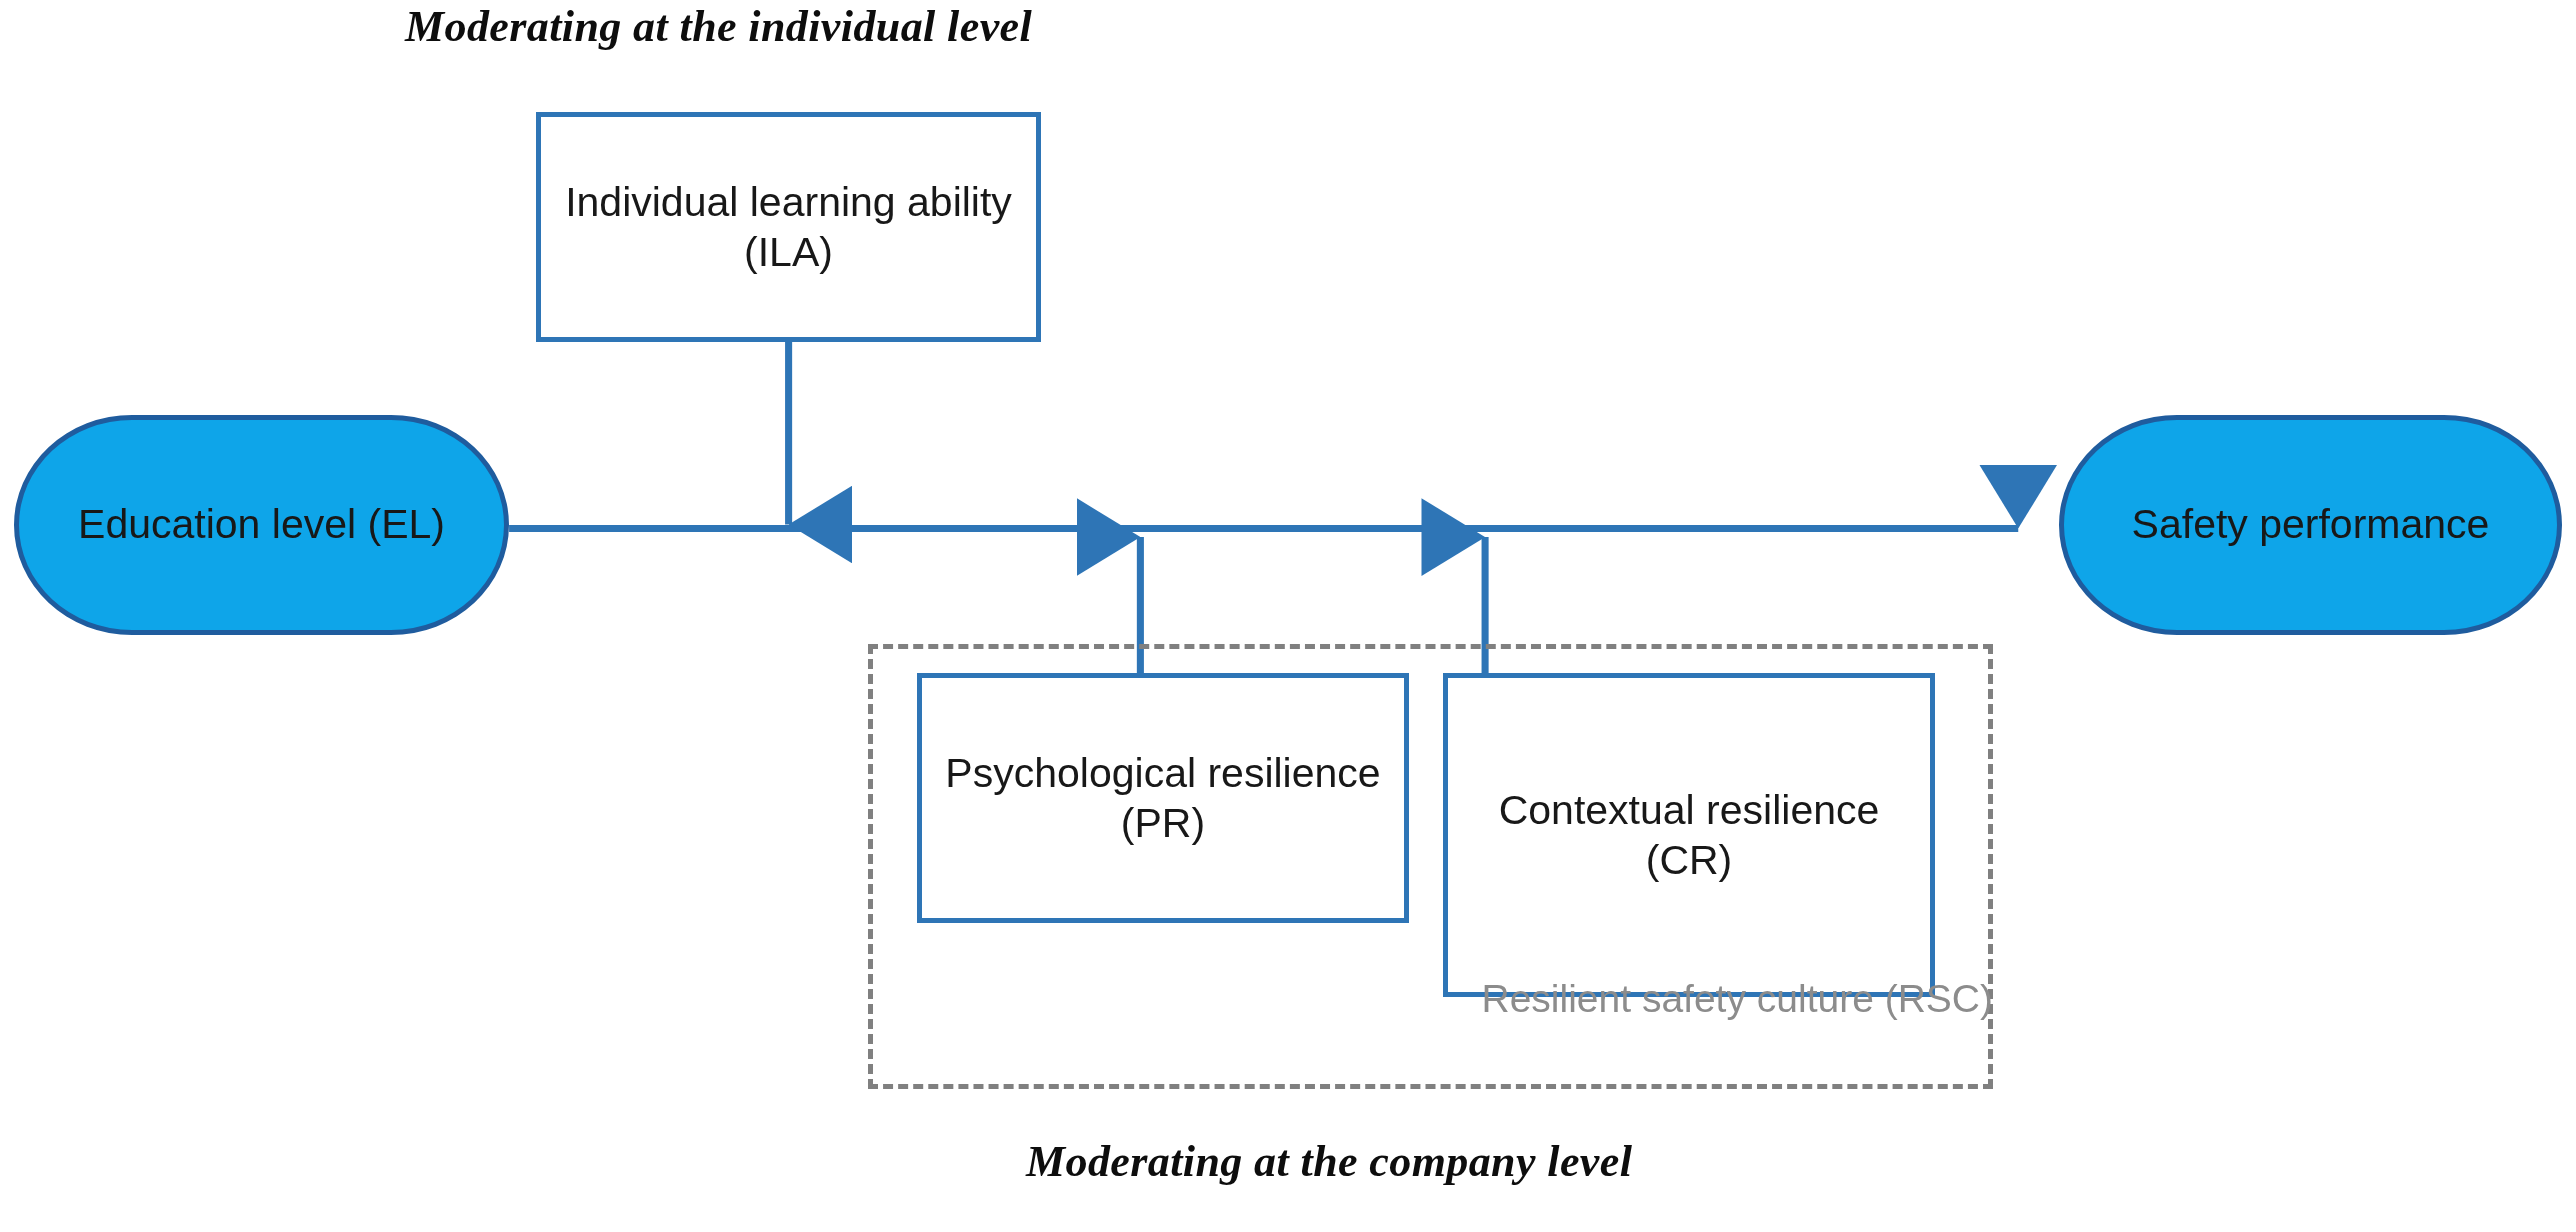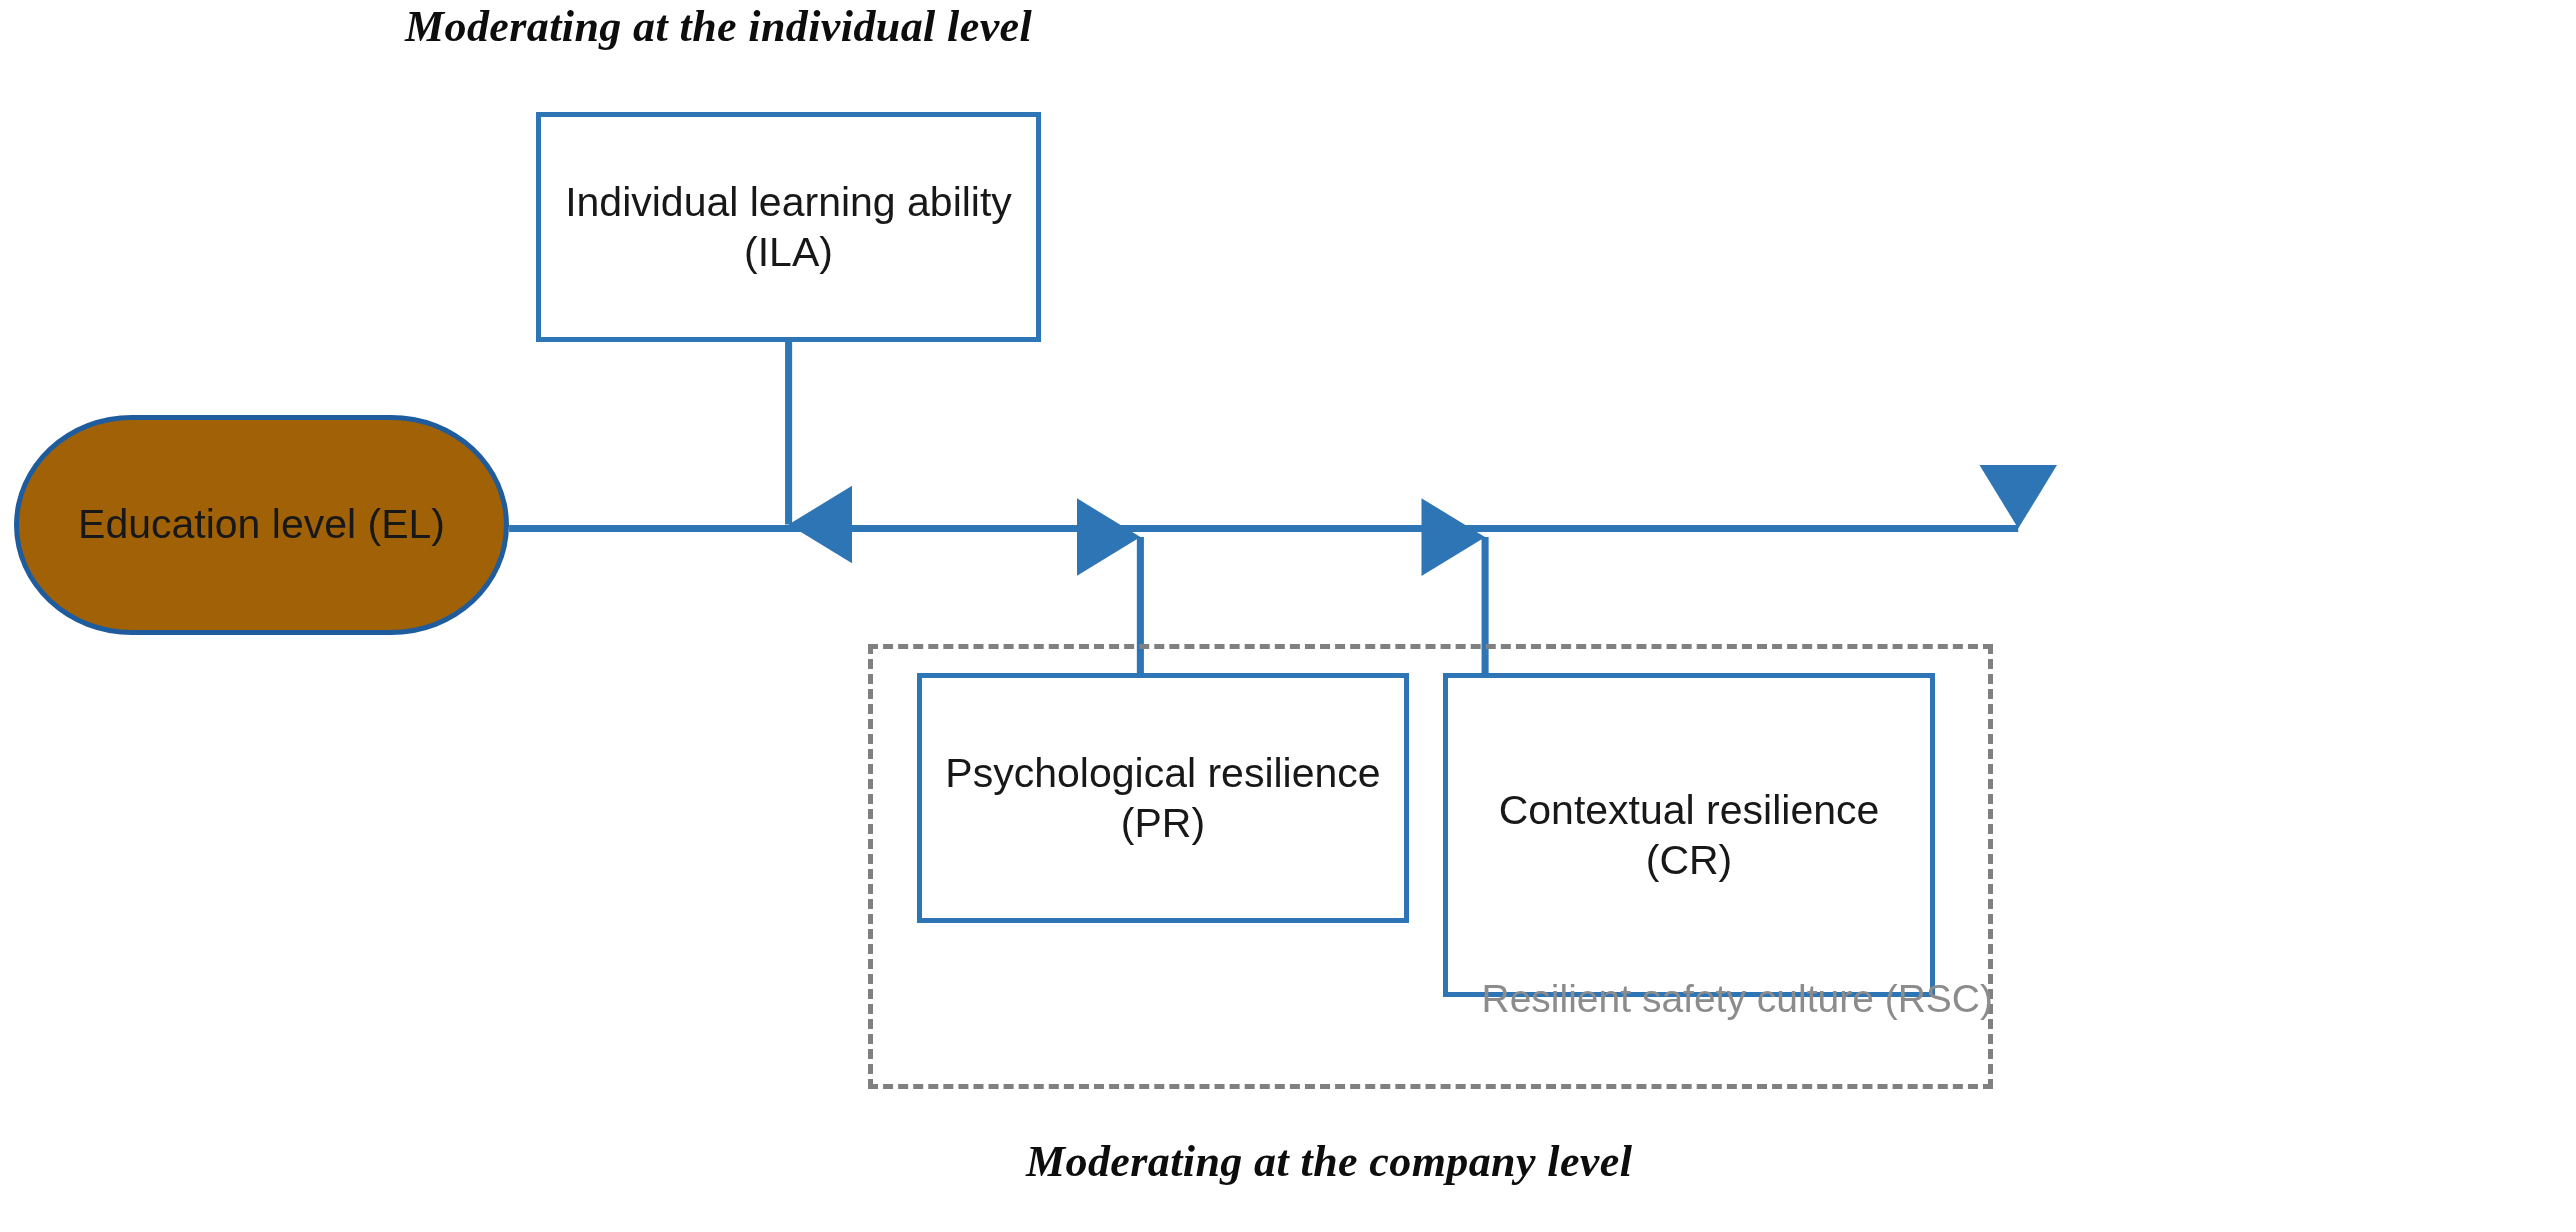--- a/index.html
+++ b/index.html
@@ -49,21 +49,21 @@
     color: #181818;
     font-size: 41px;
     line-height: 1.22;
     padding: 0 14px;
   }
 
   .node-stadium {
     position: absolute;
     box-sizing: border-box;
     border: 5.5px solid #1F5C9E;
-    background: #a16207;
+    background: #0ea5e9;
     display: flex;
     align-items: center;
     justify-content: center;
     text-align: center;
     color: #181818;
     font-size: 41px;
     line-height: 1.2;
   }
 
   #node-el {
@@ -156,20 +156,23 @@
 
     <line x1="1452" y1="857" x2="1452" y2="684" stroke="#2E75B6" stroke-width="9" marker-end="url(#arrowhead-up)"></line>
 
     <line x1="1891" y1="857" x2="1891" y2="684" stroke="#2E75B6" stroke-width="9" marker-end="url(#arrowhead-up)"></line>
   </svg>
 
   <div class="node-stadium" id="node-el">
     <span>Education level (EL)</span>
   </div>
 
+  <div class="node-stadium" id="node-sp">
+    <span>Safety performance</span>
+  </div>
 
   <div class="node-box" id="node-ila">
     <span>Individual learning ability (ILA)</span>
   </div>
 
   <div id="dashed-group"></div>
 
   <div class="node-box" id="node-pr">
     <span>Psychological resilience (PR)</span>
   </div>

